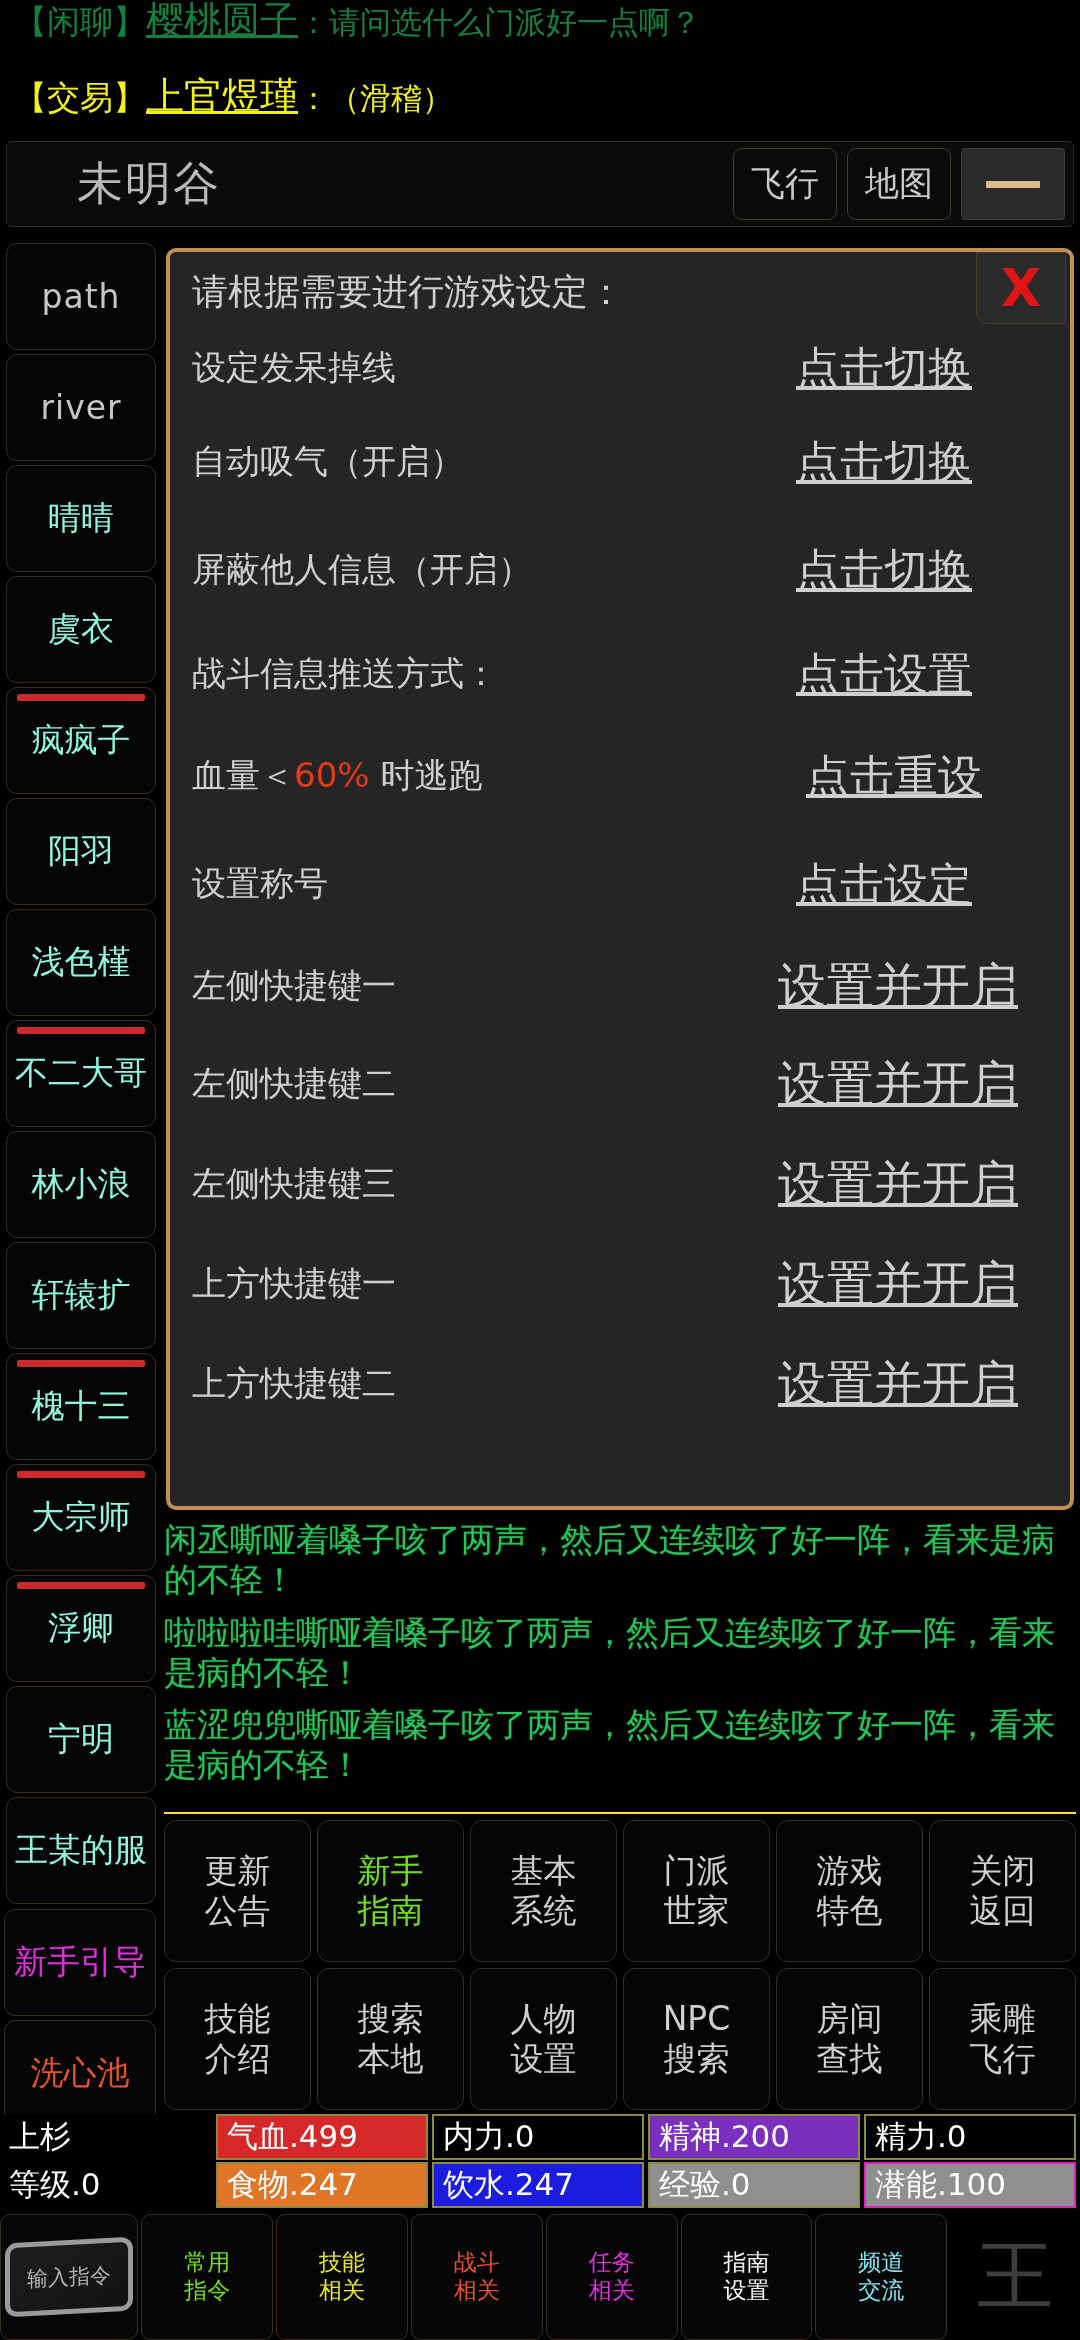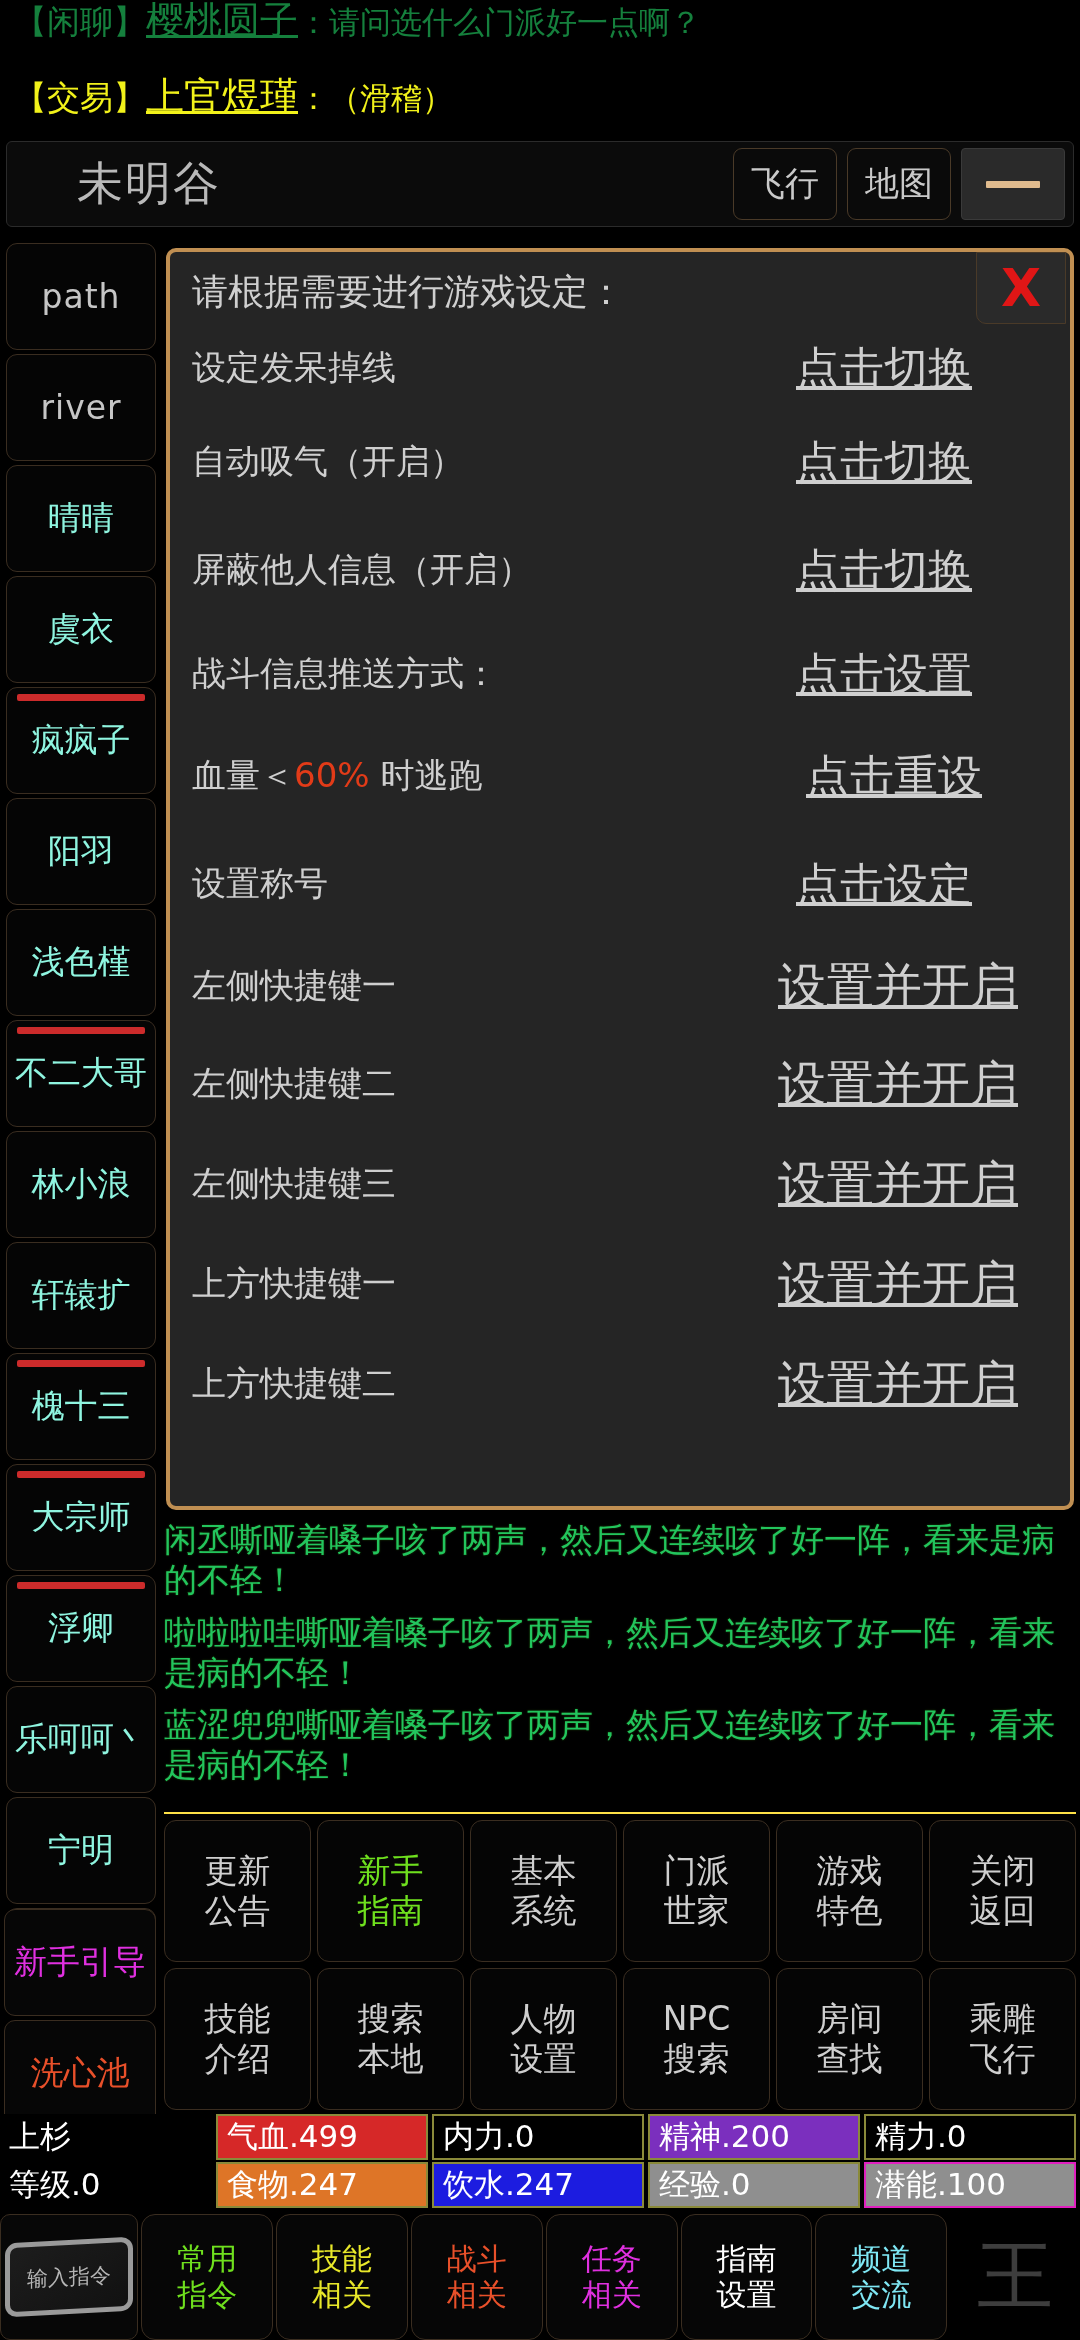--- a/index.html
+++ b/index.html
@@ -134,23 +134,23 @@
     color:#fff; font-size:31px; padding-left:9px;
     border:1px solid #6b5a3a; margin-right:4px; box-sizing:border-box;
   }
 
   
   #toolbar{
     position:absolute; left:0; top:2214px; width:1080px; height:126px;
     display:flex; gap:3px; background:#000;
   }
   .tb-btn{
-    flex:1; background:#060606; border:1px solid #3a2d20; border-radius:14px;
+    flex:1; background:#060606; border:1px solid #3a2d20; border-radius:9px;
     display:flex; flex-direction:column; align-items:center; justify-content:center;
-    font-size:30px; line-height:1.2;
+    font-size:23px; line-height:1.2;
   }
   #tb-input{
     flex:1.05; border:1px solid #3a2d20; border-radius:10px;
     background:#070707; display:flex; align-items:center; justify-content:center;
   }
   #tb-input .plate{
     width:128px; height:74px; border-radius:12px;
     background:linear-gradient(145deg,#1d1d1d,#111);
     border:5px solid #9a9a9a;
     display:flex; align-items:center; justify-content:center;
@@ -221,23 +221,20 @@
         <div class="redbar"></div>
         <span>槐十三</span>
       </div>
       <div class="side-item">
         <div class="redbar"></div>
         <span>大宗师</span>
       </div>
       <div class="side-item">
         <div class="redbar"></div>
         <span>浮卿</span>
-      </div>
-      <div class="side-item">
-        <span>乐呵呵丶</span>
       </div>
       <div class="side-item">
         <span>宁明</span>
       </div>
       <div class="side-item">
         <span>王某的服</span>
       </div>
     </div>
   <div id="overlay-items">
       <div class="ov-item" style="color: rgb(224, 48, 224);">

